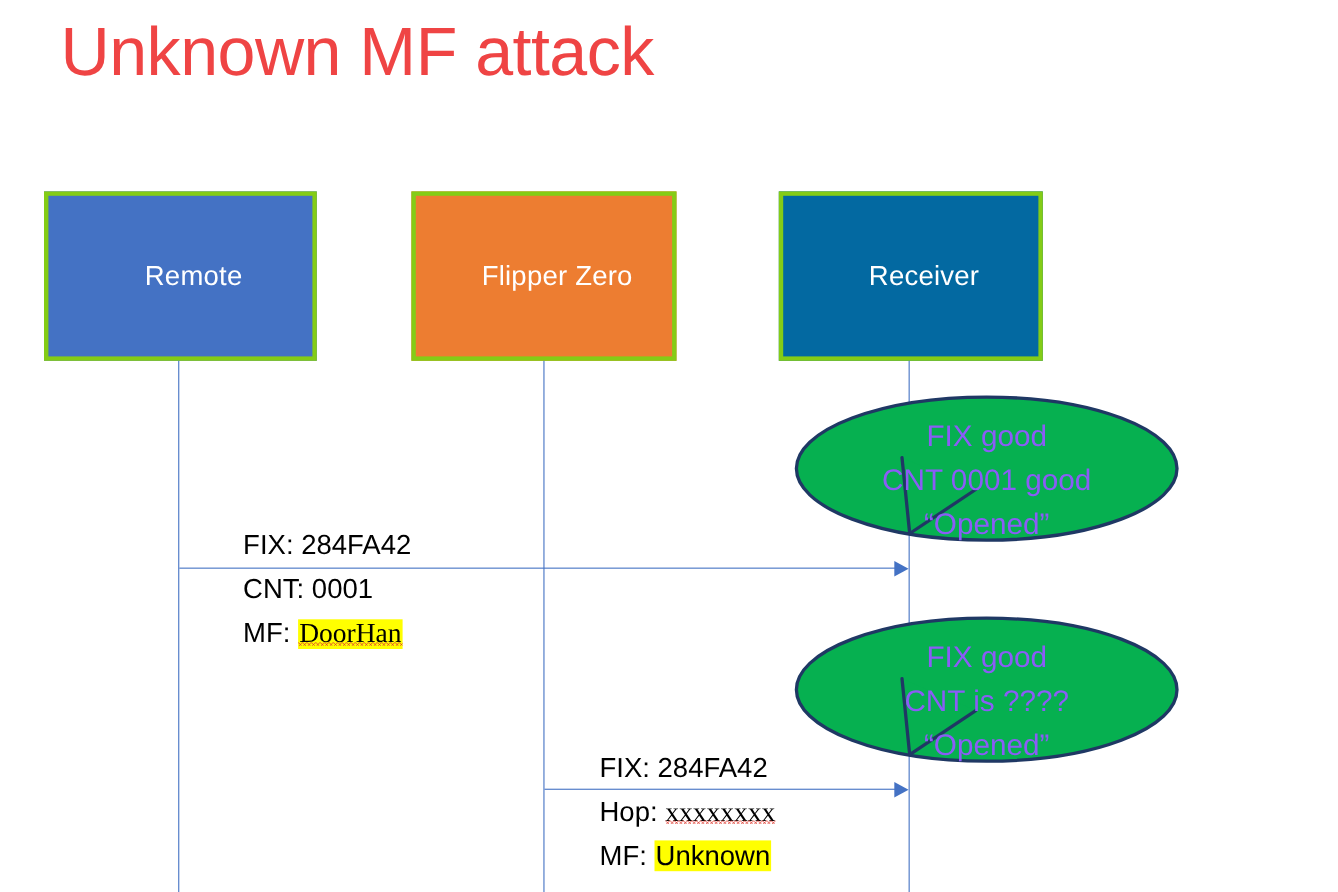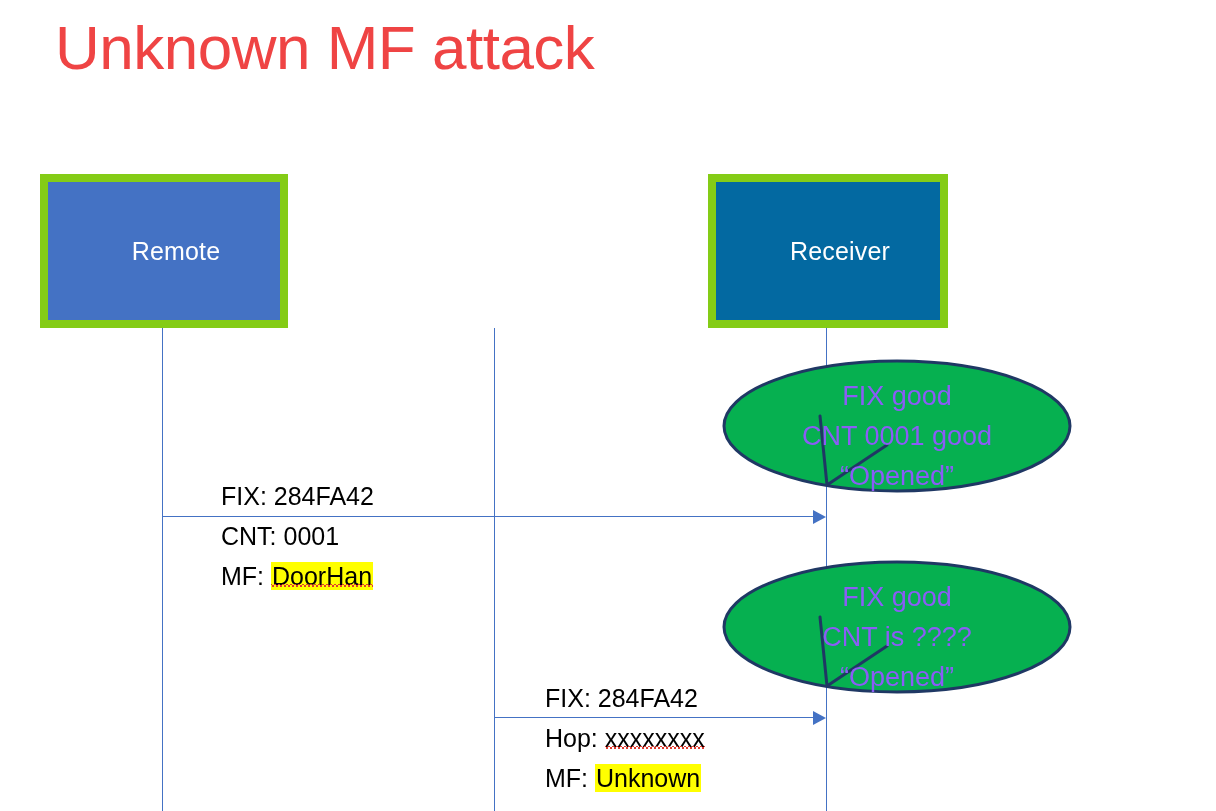--- a/index.html
+++ b/index.html
@@ -31,21 +31,21 @@
     color: #ef4444;
     letter-spacing: -0.5px;
     white-space: nowrap;
     font-stretch: condensed;
   }
 
   
   .actor-box {
     position: absolute;
     box-sizing: border-box;
-    border: 8px solid #84cc16;
+    border: 4px solid #84cc16;
     display: flex;
     align-items: center;
     justify-content: center;
     color: #ffffff;
     font-size: 25px;
     font-weight: 400;
     letter-spacing: 0.2px;
     padding-left: 24px;
   }
   #actor-remote  { left: 40px;  top: 174px; width: 248px; height: 154px; background: #4472C4; }
@@ -95,20 +95,21 @@
   #msg-2-label { left: 497px; top: 678px; }
   .msg-line { display: block; height: 40px; margin-left: 48px; }
 
   .hl {
     background: #FFFF00;
     padding: 0 1px;
   }
   .squiggle {
     position: relative;
     text-decoration: none;
+    font-family: Liberation Serif, serif;
   }
   .squiggle::after {
     content: "";
     position: absolute;
     left: 0;
     right: 0;
     bottom: 3px;
     height: 3px;
     background-image:
       linear-gradient(45deg, transparent 45%, #E03A2F 45%, #E03A2F 55%, transparent 55%),
@@ -143,20 +144,23 @@
 <body>
 
 <div id="slide">
 
   <div id="slide-title">Unknown MF attack</div>
 
   <div class="actor-box" id="actor-remote">
     <span>Remote</span>
   </div>
 
+  <div class="actor-box" id="actor-flipper">
+    <span>Flipper Zero</span>
+  </div>
 
   <div class="actor-box" id="actor-receiver">
     <span>Receiver</span>
   </div>
 
   <div class="lifeline" id="lifeline-remote"></div>
   <div class="lifeline" id="lifeline-flipper"></div>
   <div class="lifeline" id="lifeline-receiver"></div>
 
   <div class="msg-arrow" id="arrow-1"></div>

